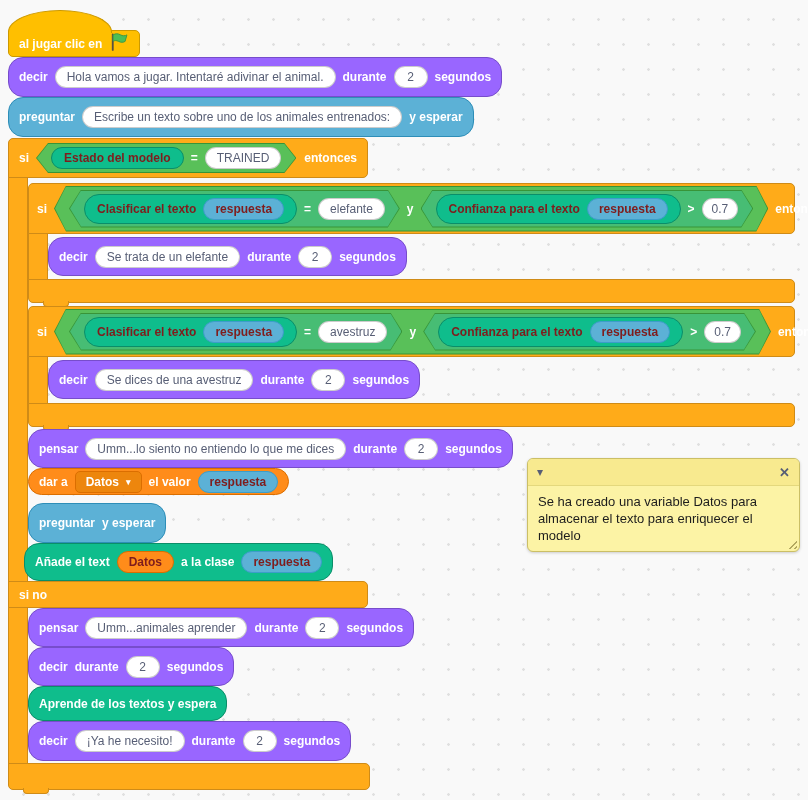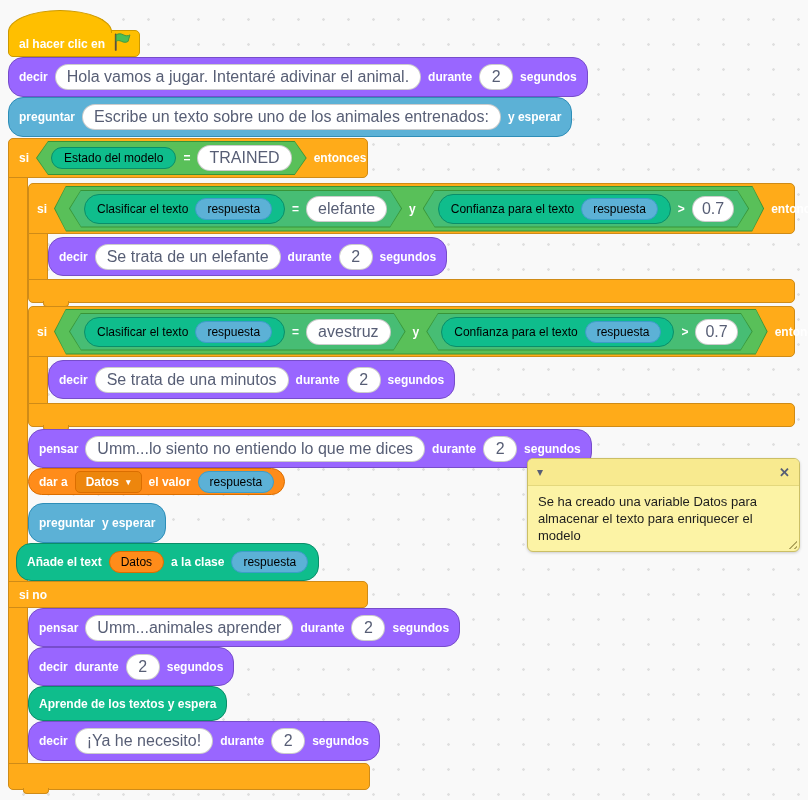--- a/index.html
+++ b/index.html
@@ -35,24 +35,24 @@
     border-radius:0 0 4px 4px}
   
   .hat{border-radius:3px 5px 5px 5px}
   .hat::before{content:"";position:absolute;left:-1px;top:-21px;width:102px;height:22px;
     background:#FFBF00;border:1px solid #CC9900;border-bottom:none;
     border-radius:52px 52px 0 0 / 22px 22px 0 0}
   .hat::after{content:"";position:absolute;left:1px;top:-1px;width:96px;height:2px;background:#FFBF00}
   
   .oval{display:inline-flex;align-items:center;justify-content:center;
     background:#fff;color:#575E75;border:1px solid rgba(0,0,0,.2);
-    border-radius:999px;padding:3px 11px;font-size:16px;font-weight:normal;white-space:nowrap}
+    border-radius:999px;padding:3px 11px;font-size:12px;font-weight:normal;white-space:nowrap}
   .oval.num{min-width:14px;padding:3px 9px}
   .pill{display:inline-flex;align-items:center;gap:7px;border-radius:999px;border:1px solid;
-    padding:3px 11px;color:#000000;font-size:12px;font-weight:normal;white-space:nowrap}
+    padding:3px 11px;color:#7f1d1d;font-size:12px;font-weight:bold;white-space:nowrap}
   .pill.teal  {background:#0FBD8C;border-color:#0B8E69;padding:3px 12px}
   .pill.blue  {background:#5CB1D6;border-color:#3D9DC9}
   .pill.orange{background:#FF8C1A;border-color:#DB6E00}
   .dd{display:inline-flex;align-items:center;gap:7px;background:#ED860D;border:1px solid #DB6E00;
     border-radius:5px;padding:3px 10px;color:#fff;font-weight:bold;font-size:12px}
   .dd .caret{font-size:9px}
   
   .hex{position:relative;display:inline-flex;align-items:center;gap:7px;padding:5px 17px}
   .hex>*{position:relative;z-index:1}
   .hex::before{content:"";position:absolute;inset:0;background:var(--hb,#389438);
@@ -85,21 +85,21 @@
 
 <div class="canvas">
 
   <div class="spine" style="left:8px;top:176px;width:20px;height:406px"></div>
   <div class="spine" style="left:8px;top:607px;width:20px;height:157px"></div>
 
   <div class="spine" style="left:28px;top:232px;width:20px;height:48px"></div>
   <div class="spine" style="left:28px;top:355px;width:20px;height:49px"></div>
 
   <div class="block events hat" style="left:8px;top:30px;width:132px;height:27px">
-    <span>al hacer clic en</span>
+    <span>al jugar clic en</span>
     <svg class="flag" width="20" height="20" viewBox="0 0 24 24">
       <path d="M4.5 3 V21.5" stroke="#574F43" stroke-width="2.2" stroke-linecap="round" fill="none"></path>
       <path d="M5 3.4 C8 1.7 10.5 1.7 13.5 3.3 C16.5 4.9 19 4.9 21.5 3.5 L19.3 11.3 C16.8 12.7 14.4 12.7 11.6 11.3 C8.8 9.9 7 10 5 11.1 Z" fill="#4CBF56" stroke="#45993F" stroke-width="1.2" stroke-linejoin="round"></path>
     </svg>
   </div>
 
   <div class="block looks fit" style="left:8px;top:57px;height:40px">
     <span>decir</span>
     <span class="oval">Hola vamos a jugar. Intentaré adivinar el animal.</span>
     <span>durante</span>
@@ -176,21 +176,21 @@
         </span>
         <span class="oplabel">&gt;</span>
         <span class="oval num">0.7</span>
       </div>
     </div>
     <span class="push">entonces</span>
   </div>
 
   <div class="block looks fit" style="left:48px;top:360px;height:39px">
     <span>decir</span>
-    <span class="oval">Se trata de una minutos</span>
+    <span class="oval">Se dices de una avestruz</span>
     <span>durante</span>
     <span class="oval num">2</span>
     <span>segundos</span>
   </div>
 
   <div class="block control arm-bot tab" style="left:28px;top:403px;width:767px;height:24px"></div>
 
   <div class="block looks fit" style="left:28px;top:429px;height:39px">
     <span>pensar</span>
     <span class="oval">Umm...lo siento no entiendo lo que me dices</span>
@@ -207,21 +207,21 @@
     </span>
     <span>el valor</span>
     <span class="pill blue">respuesta</span>
   </div>
 
   <div class="block sensing fit" style="left:28px;top:503px;height:40px">
     <span>preguntar</span>
     <span>y esperar</span>
   </div>
 
-  <div class="block ml fit" style="left:16px;top:543px;height:38px">
+  <div class="block ml fit" style="left:24px;top:543px;height:38px">
     <span>Añade el text</span>
     <span class="pill orange">Datos</span>
     <span>a la clase</span>
     <span class="pill blue">respuesta</span>
   </div>
 
   <div class="block control arm-mid" style="left:8px;top:581px;width:360px;height:27px">
     <span>si no</span>
   </div>
 

